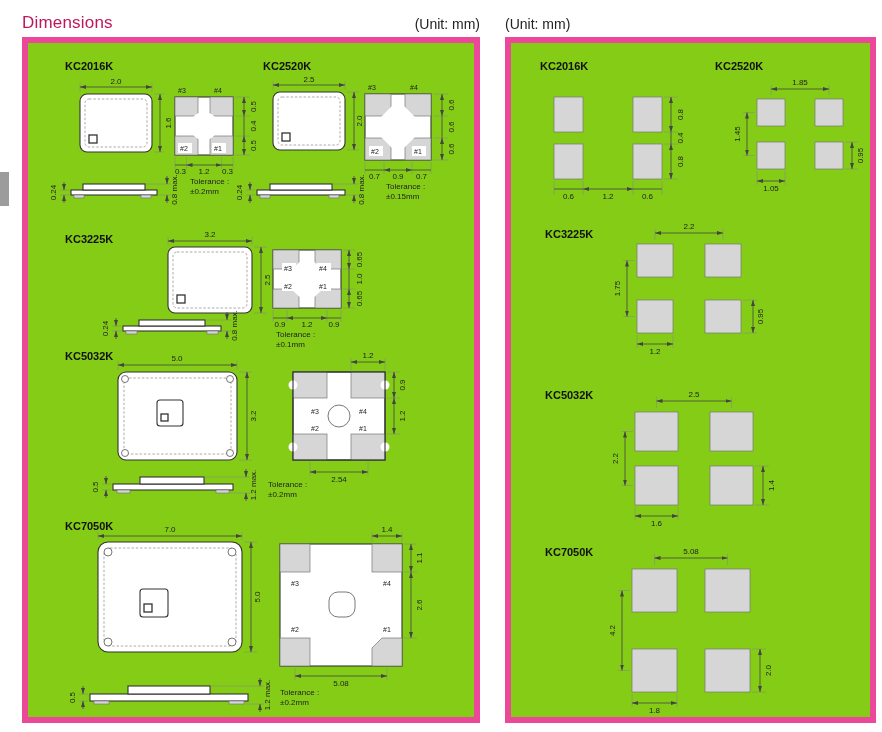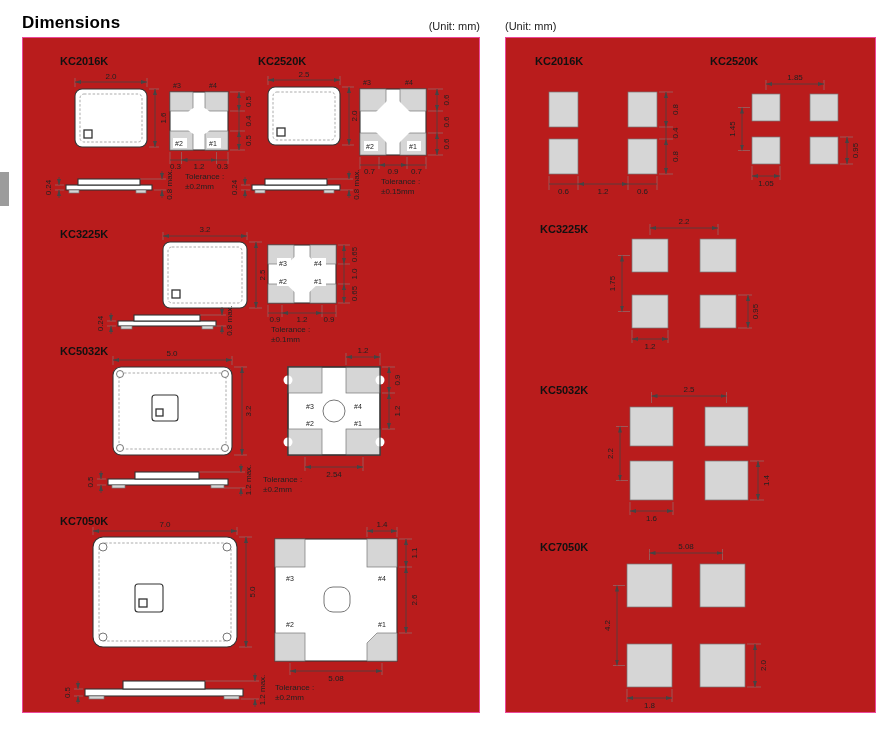--- a/index.html
+++ b/index.html
@@ -6,23 +6,23 @@
   html,body { background:#ffffff; }
   body { width:882px; height:732px; position:relative; overflow:hidden;
          font-family:"Liberation Sans", sans-serif; }
   .page { position:absolute; inset:0; background:#fff; }
   .side-tab { position:absolute; left:0; top:172px; width:9px; height:34px; background:#9c9c9c; }
   .panel { position:absolute; top:5px; }
   .panel-left  { left:22px;  width:458px; }
   .panel-right { left:505px; width:371px; }
   .panel-header { display:flex; justify-content:space-between; align-items:flex-end;
                   height:28px; margin-bottom:4px; }
-  .title { font-size:17px; font-weight:bold; color:#000000; letter-spacing:0.2px; }
-  .unit  { font-size:11px; color:#222; padding-bottom:1px; }
-  .panel-box { border:1px solid #ec4899; background:#b91c1c; }
+  .title { font-size:17px; font-weight:normal; color:#be185d; letter-spacing:0.2px; }
+  .unit  { font-size:14px; color:#222; padding-bottom:1px; }
+  .panel-box { border:6px solid #ec4899; background:#84cc16; }
   svg { display:block; }
   svg text { font-family:"Liberation Sans", sans-serif; }
   .outline   { fill:#fff; stroke:#333; stroke-width:1.1; }
   .inner-dash{ fill:none; stroke:#888; stroke-width:0.7; stroke-dasharray:2.5 1.8; }
   .pad  { fill:#d6d6d6; stroke:#777; stroke-width:0.7; }
   .cut  { fill:#fff; stroke:none; }
   .ring { fill:#fff; stroke:#555; stroke-width:0.8; }
   .dim  { stroke:#444; stroke-width:0.8; fill:none; }
   .ext  { stroke:#888; stroke-width:0.55; }
   .pin-mark { fill:#fff; stroke:#333; stroke-width:1.3; }

